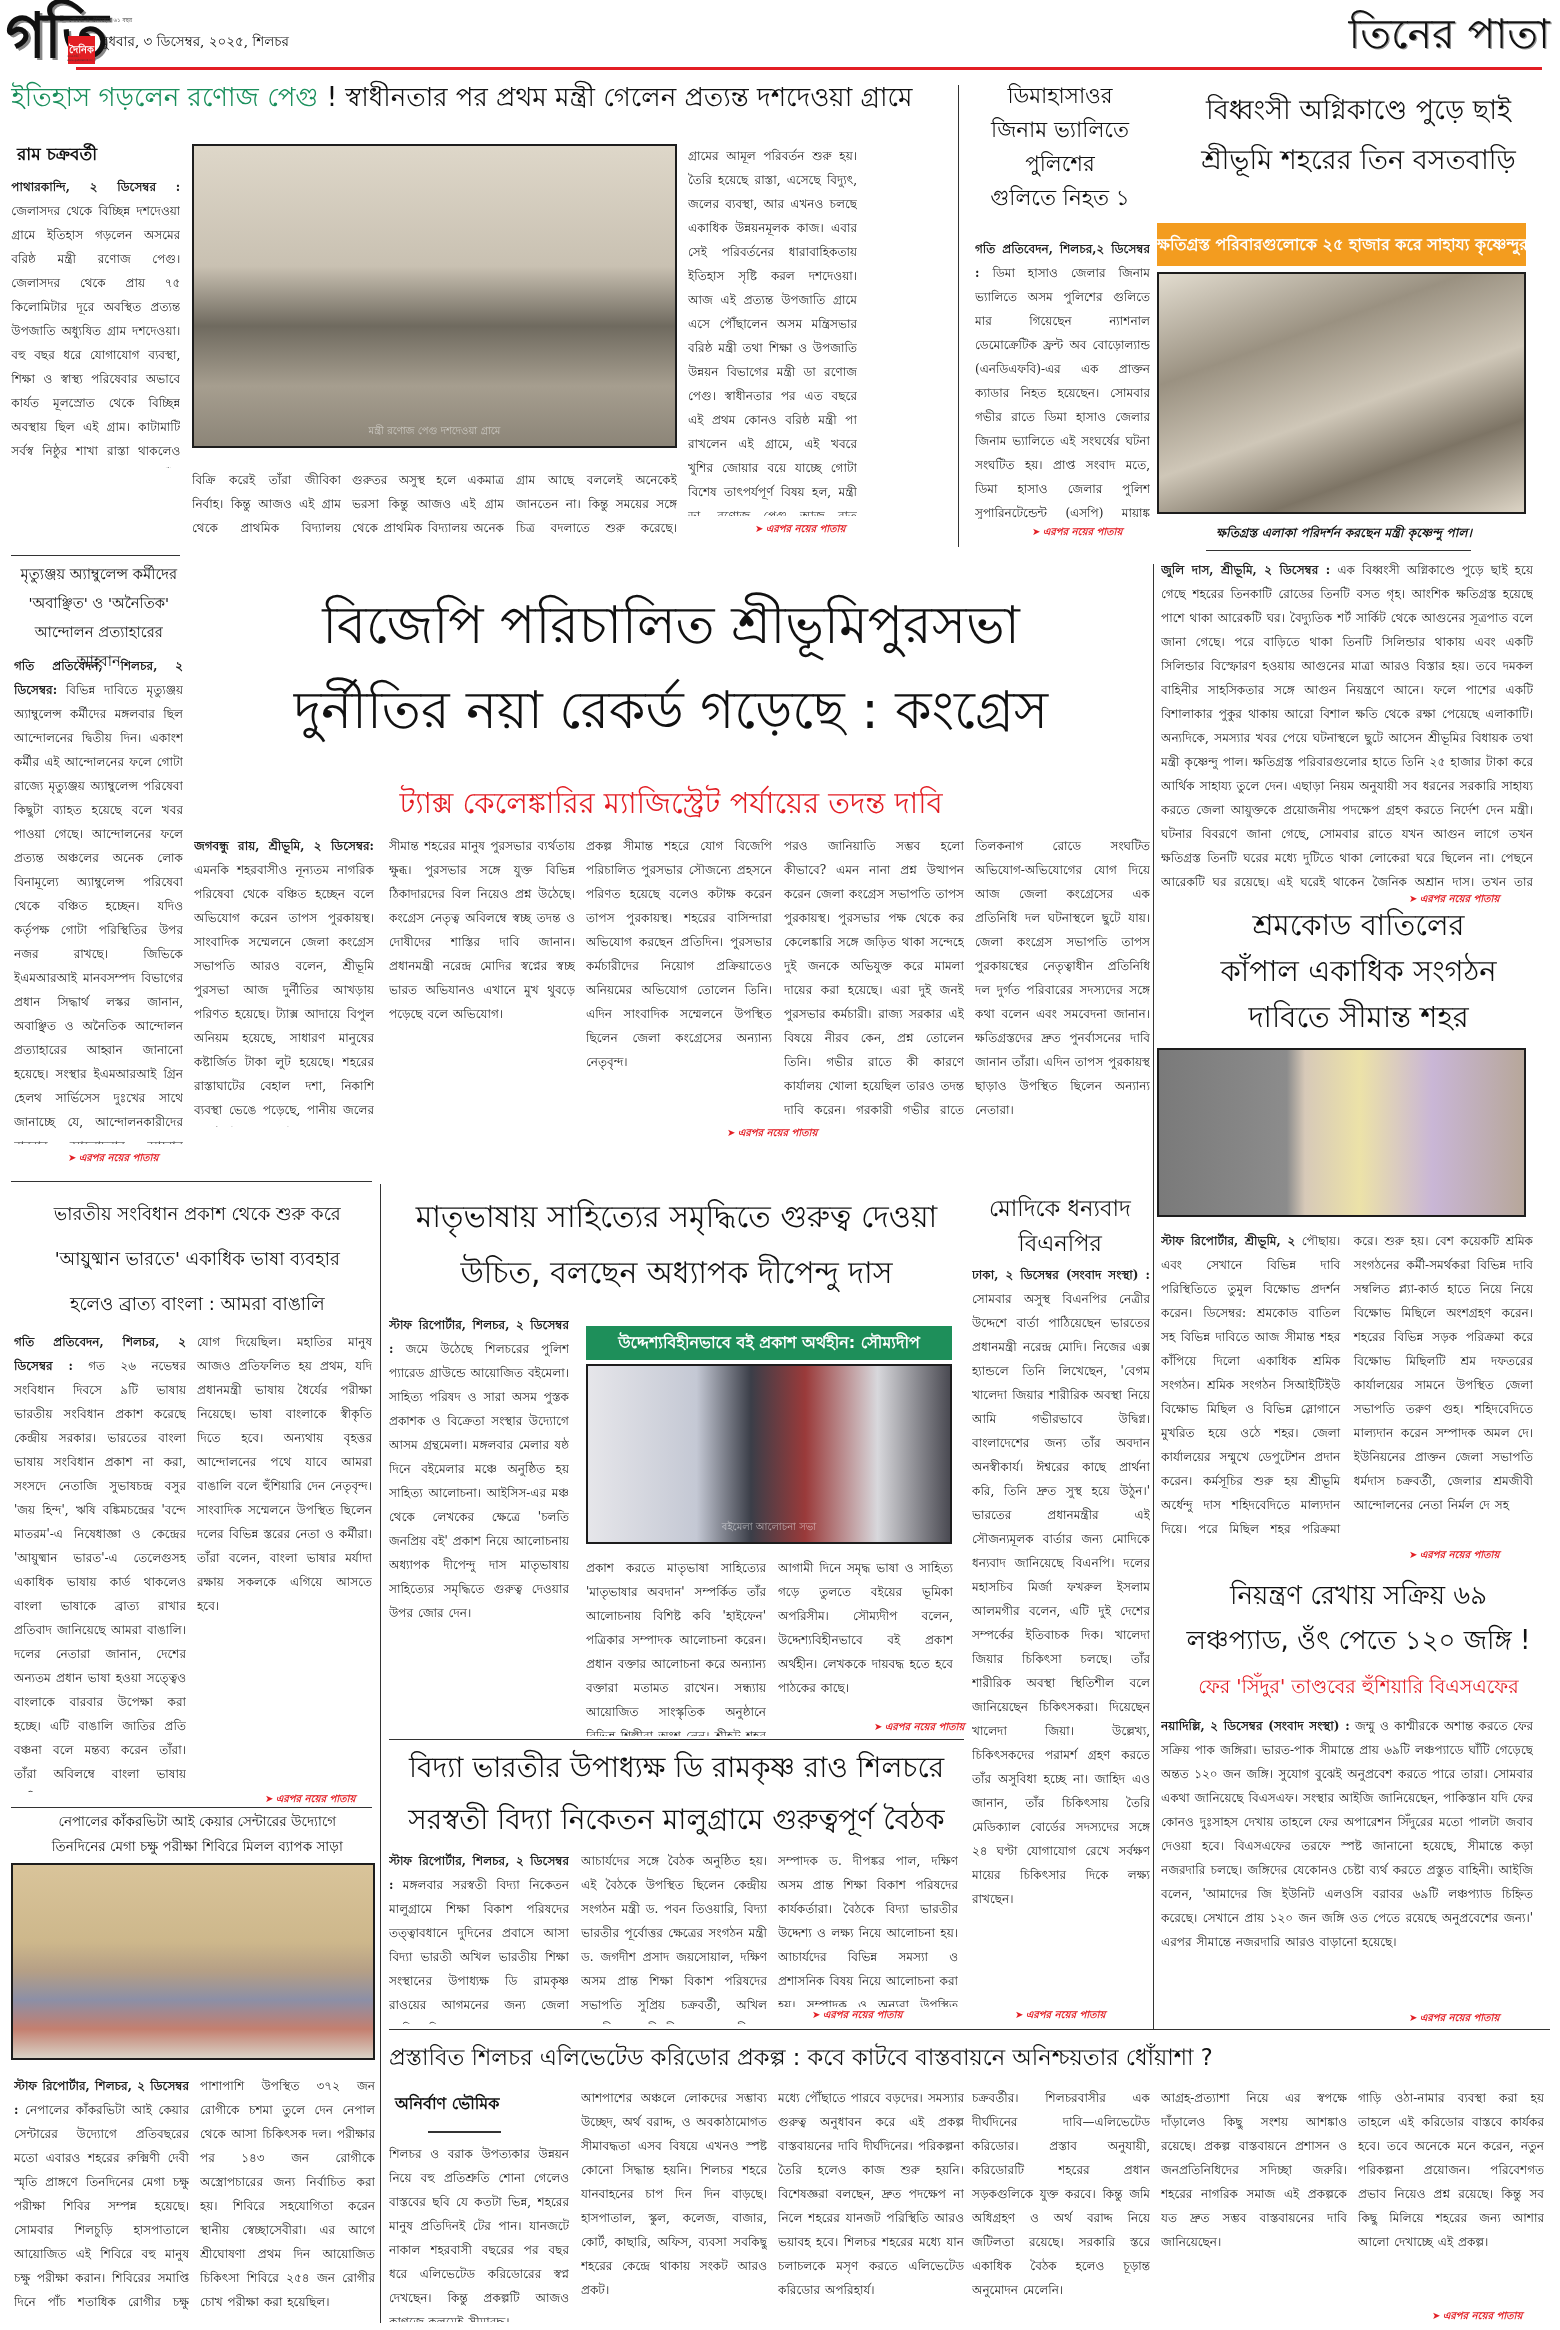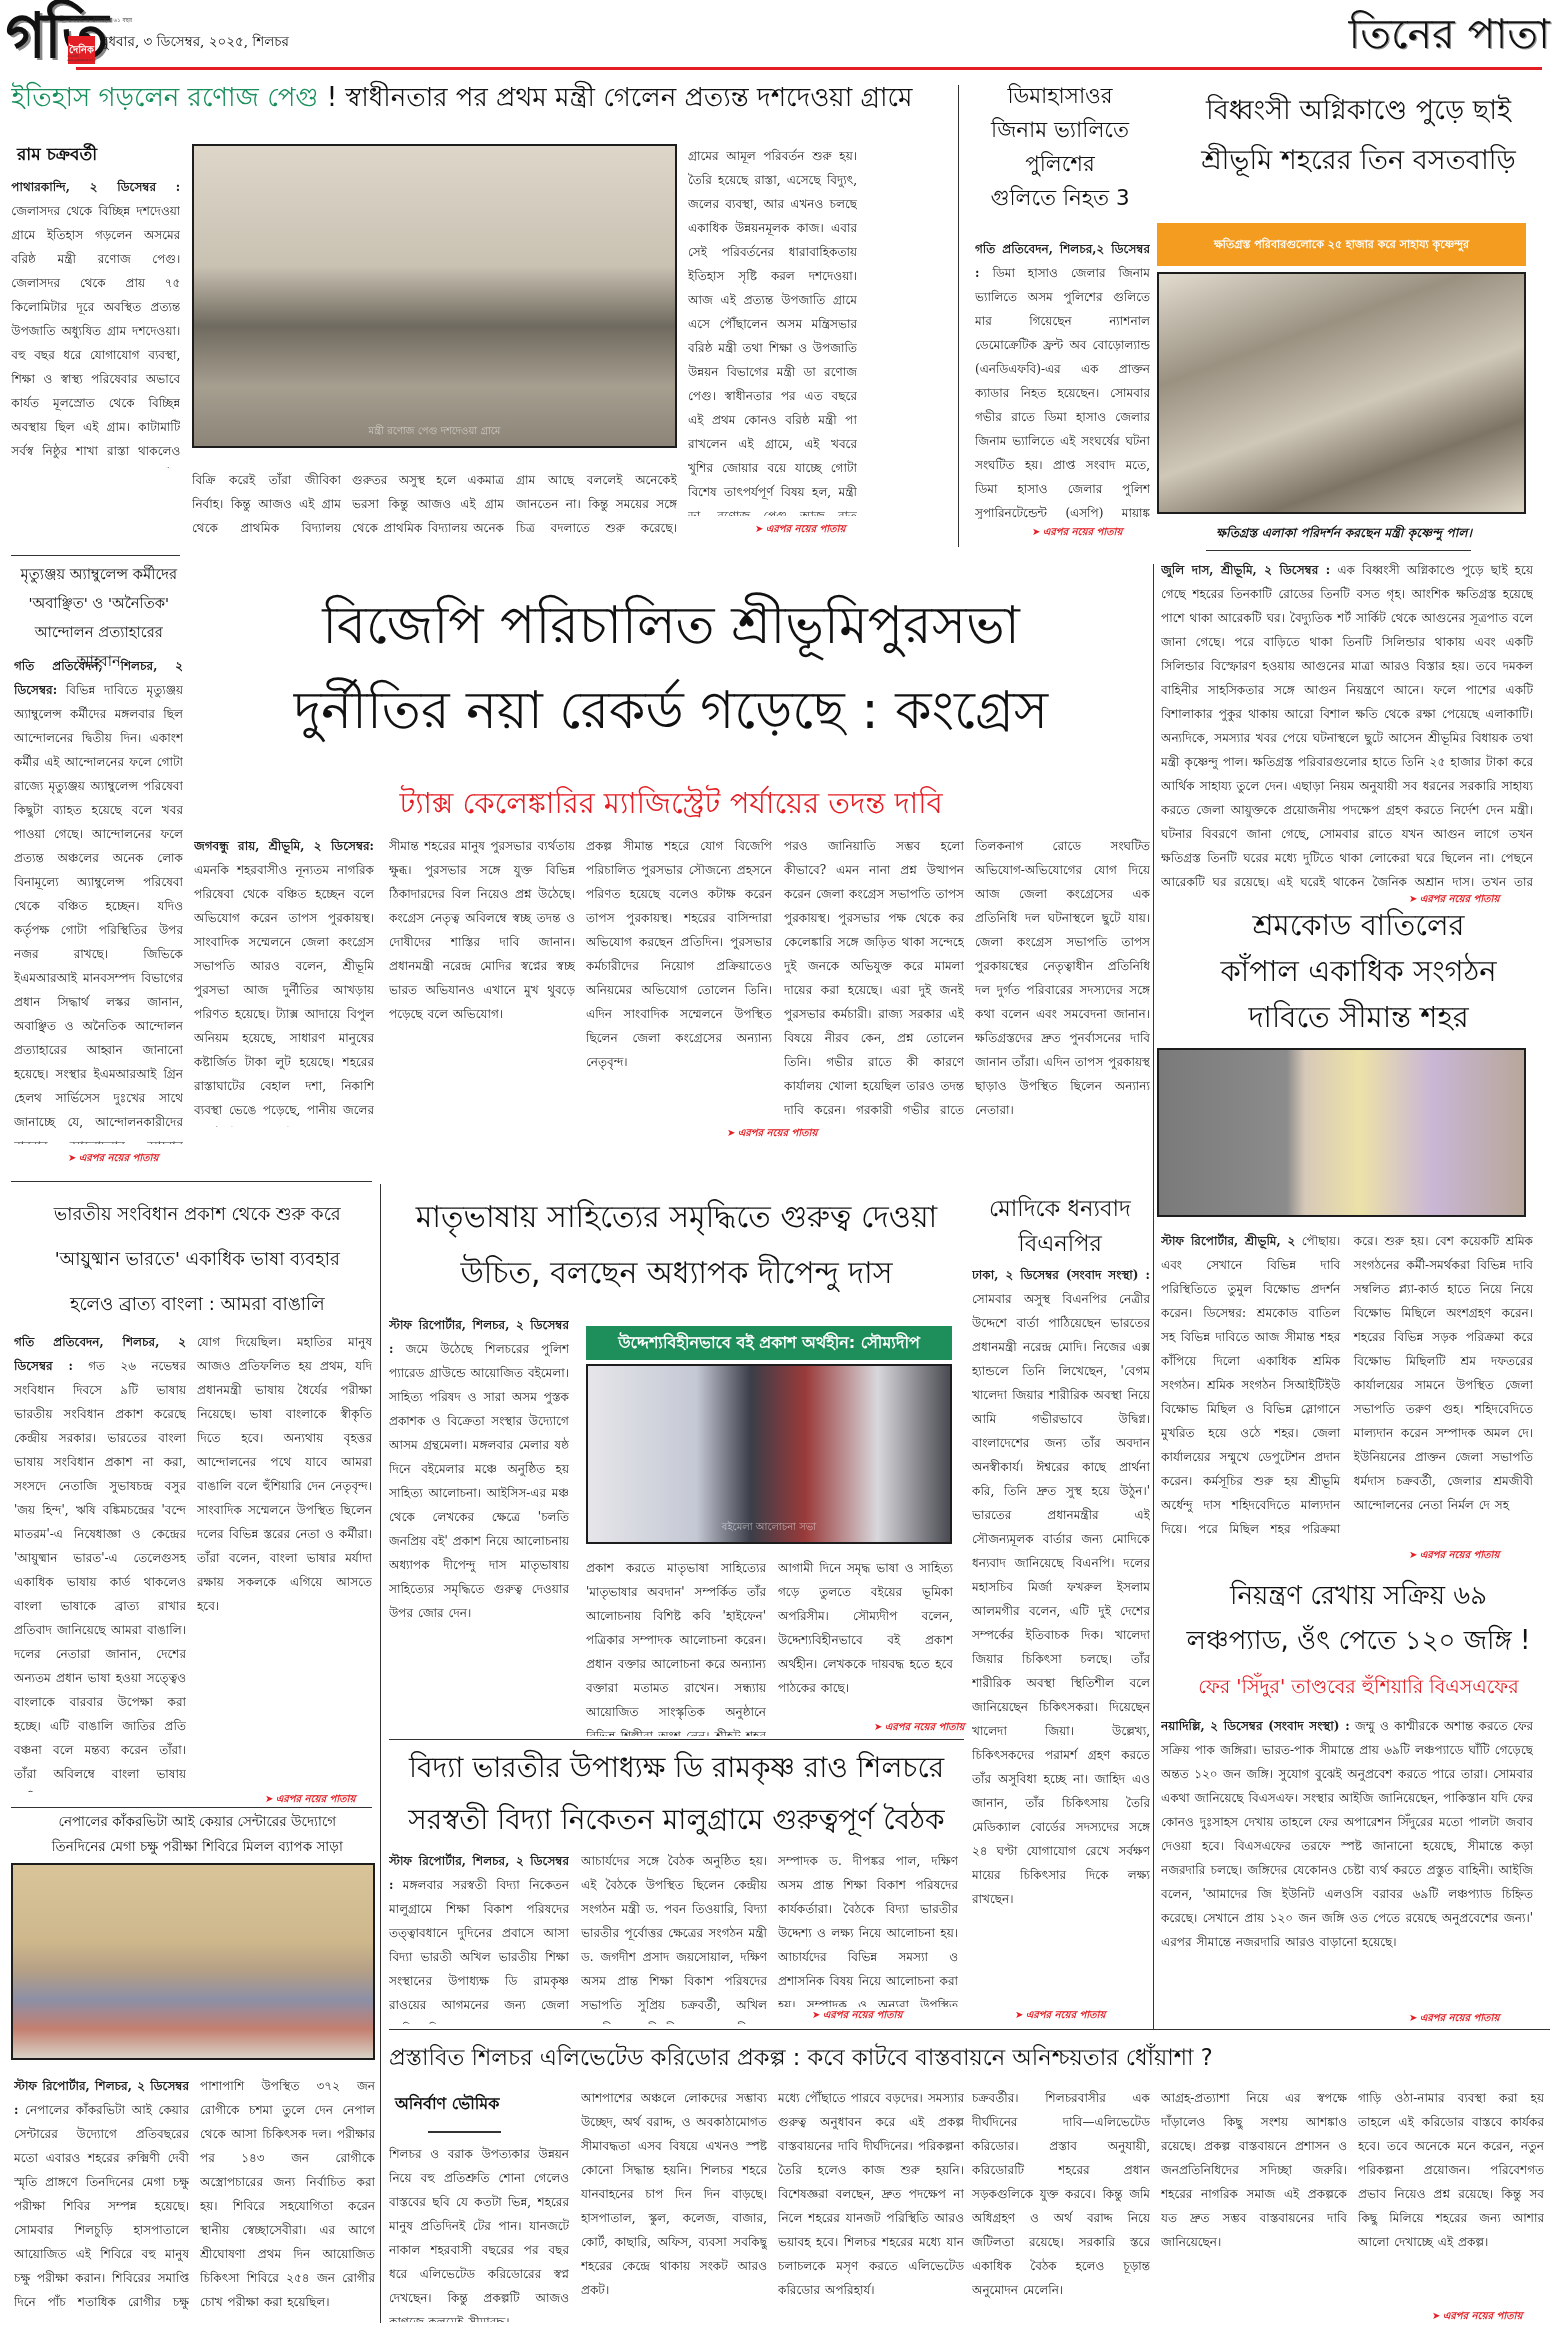--- a/index.html
+++ b/index.html
@@ -53,34 +53,34 @@
 <div class="abs body-text" style="left:516px;top:468px;width:161px;height:73px;overflow:hidden;">গ্রাম আছে বললেই অনেকেই জানতেন না। কিন্তু সময়ের সঙ্গে চিত্র বদলাতে শুরু করেছে। বিধায়ক তথা প্রাক্তন মন্ত্রী কৃষ্ণেন্দু পালের কার্যকালে এই</div>
 <div class="abs body-text" style="left:688px;top:144px;width:169px;height:372px;overflow:hidden;">গ্রামের আমূল পরিবর্তন শুরু হয়। তৈরি হয়েছে রাস্তা, এসেছে বিদ্যুৎ, জলের ব্যবস্থা, আর এখনও চলছে একাধিক উন্নয়নমূলক কাজ। এবার সেই পরিবর্তনের ধারাবাহিকতায় ইতিহাস সৃষ্টি করল দশদেওয়া। আজ এই প্রত্যন্ত উপজাতি গ্রামে এসে পৌঁছালেন অসম মন্ত্রিসভার বরিষ্ঠ মন্ত্রী তথা শিক্ষা ও উপজাতি উন্নয়ন বিভাগের মন্ত্রী ডা রণোজ পেগু। স্বাধীনতার পর এত বছরে এই প্রথম কোনও বরিষ্ঠ মন্ত্রী পা রাখলেন এই গ্রামে, এই খবরে খুশির জোয়ার বয়ে যাচ্ছে গোটা বিশেষ তাৎপর্যপূর্ণ বিষয় হল, মন্ত্রী ডা. রণোজ পেগু আজ রাত কাটাবেন এই গ্রামেই। শুধু তাই নয়, গ্রামের মানুষের তৈরি খাবার খেয়েই রাত যাপন করবেন তিনি। মন্ত্রীর এমন আন্তরিক উদ্যোগে আপ্লুত গ্রামবাসী।</div>
 <div class="abs cont" style="left:755px;top:521px;font-size:10px;">এরপর নয়ের পাতায়</div>
 
 <div class="rule-v" style="left:958px;top:85px;height:462px;"></div>
 
 <div class="abs hl center" style="left:964px;top:79px;width:192px;font-size:21.4px;line-height:34px;font-weight:normal;">
   <div>ডিমাহাসাওর</div>
   <div>জিনাম ভ্যালিতে</div>
   <div>পুলিশের</div>
-  <div>গুলিতে নিহত 3</div>
+  <div>গুলিতে নিহত ১</div>
 </div>
 <div class="abs body-text" style="left:975px;top:237px;width:175px;height:282px;overflow:hidden;">
   <span class="byline">গতি প্রতিবেদন, শিলচর,২ ডিসেম্বর :</span>
   <span>ডিমা হাসাও জেলার জিনাম ভ্যালিতে অসম পুলিশের গুলিতে মার গিয়েছেন ন্যাশনাল ডেমোক্রেটিক ফ্রন্ট অব বোড়োল্যান্ড (এনডিএফবি)-এর এক প্রাক্তন ক্যাডার নিহত হয়েছেন। সোমবার গভীর রাতে ডিমা হাসাও জেলার জিনাম ভ্যালিতে এই সংঘর্ষের ঘটনা সংঘটিত হয়। প্রাপ্ত সংবাদ মতে, ডিমা হাসাও জেলার পুলিশ সুপারিনটেন্ডেন্ট (এসপি) মায়াঙ্ক কুমারের নেতৃত্বে অসম পুলিশ কমান্ডো ব্যাটালিয়নের মধ্যে তীব্র সংঘর্ষ হয়। উগ্রপন্থী ও ব্যাটালিয়নের সংঘর্ষে একজন নিহত হয়। ডিমাহাসাও জেলার মাহুর থানার অন্তর্গত জিনাম ভ্যালিতে রাত ১১</span>
 </div>
 <div class="abs cont" style="left:1032px;top:524px;font-size:10px;">এরপর নয়ের পাতায়</div>
 
 <div class="abs hl center" style="left:1161px;top:85px;width:395px;font-size:27px;line-height:50px;">
   <div>বিধ্বংসী অগ্নিকাণ্ডে পুড়ে ছাই</div>
   <div>শ্রীভূমি শহরের তিন বসতবাড়ি</div>
 </div>
 <div class="abs" style="left:1157px;top:223px;width:369px;height:43px;background:#f39c1f;">
-  <span style="display:block;color:#fff;font-weight:bold;font-size:11px;line-height:43px;text-align:center;white-space:nowrap;">ক্ষতিগ্রস্ত পরিবারগুলোকে ২৫ হাজার করে সাহায্য কৃষ্ণেন্দুর</span>
+  <span style="display:block;color:#fff;font-weight:bold;font-size:16px;line-height:43px;text-align:center;white-space:nowrap;">ক্ষতিগ্রস্ত পরিবারগুলোকে ২৫ হাজার করে সাহায্য কৃষ্ণেন্দুর</span>
 </div>
 <div class="abs photo" style="left:1157px;top:272px;width:369px;height:242px;background:linear-gradient(160deg,#e2dccf 0%,#9a9181 30%,#cfc7b8 55%,#7d7465 75%,#ddd5c6 100%);"></div>
 <div class="abs caption" style="left:1161px;top:524px;width:366px;font-size:12.4px;">ক্ষতিগ্রস্ত এলাকা পরিদর্শন করছেন মন্ত্রী কৃষ্ণেন্দু পাল।</div>
 <div class="rule-h" style="left:1206px;top:550px;width:265px;"></div>
 <div class="abs body-text" style="left:1161px;top:558px;width:372px;height:338px;overflow:hidden;">
   <span class="byline">জুলি দাস, শ্রীভূমি, ২ ডিসেম্বর :</span>
   <span>এক বিধ্বংসী অগ্নিকাণ্ডে পুড়ে ছাই হয়ে গেছে শহরের তিনকাটি রোডের তিনটি বসত গৃহ। আংশিক ক্ষতিগ্রস্ত হয়েছে পাশে থাকা আরেকটি ঘর। বৈদ্যুতিক শর্ট সার্কিট থেকে আগুনের সূত্রপাত বলে জানা গেছে। পরে বাড়িতে থাকা তিনটি সিলিন্ডার থাকায় এবং একটি সিলিন্ডার বিস্ফোরণ হওয়ায় আগুনের মাত্রা আরও বিস্তার হয়। তবে দমকল বাহিনীর সাহসিকতার সঙ্গে আগুন নিয়ন্ত্রণে আনে। ফলে পাশের একটি বিশালাকার পুকুর থাকায় আরো বিশাল ক্ষতি থেকে রক্ষা পেয়েছে এলাকাটি। অন্যদিকে, সমস্যার খবর পেয়ে ঘটনাস্থলে ছুটে আসেন শ্রীভূমির বিধায়ক তথা মন্ত্রী কৃষ্ণেন্দু পাল। ক্ষতিগ্রস্ত পরিবারগুলোর হাতে তিনি ২৫ হাজার টাকা করে আর্থিক সাহায্য তুলে দেন। এছাড়া নিয়ম অনুযায়ী সব ধরনের সরকারি সাহায্য করতে জেলা আয়ুক্তকে প্রয়োজনীয় পদক্ষেপ গ্রহণ করতে নির্দেশ দেন মন্ত্রী। ঘটনার বিবরণে জানা গেছে, সোমবার রাতে যখন আগুন লাগে তখন ক্ষতিগ্রস্ত তিনটি ঘরের মধ্যে দুটিতে থাকা লোকেরা ঘরে ছিলেন না। পেছনে আরেকটি ঘর রয়েছে। এই ঘরেই থাকেন জৈনিক অশ্রান দাস। তখন তার মোবাইলে একটি ফোন আসার পর ঘরের পেছনে বেড়ার নেটওয়ার্কজনিত সমস্যা থাকায় তিনি বাইরে আসেন আগুন। তখনই তার নজরে পড়ে সামনের ঘরগুলিতে আগুন লাগার বিষয়টি। তার চিৎকার এবং চেঁচামেচিতে আশেপাশের লোকজন জড়ো হন। কিন্তু তখন আগুন অনেকে ছড়িয়ে পড়ে। খবর দেওয়া</span>
 </div>
 <div class="abs cont" style="left:1409px;top:891px;font-size:10px;">এরপর নয়ের পাতায়</div>
 

